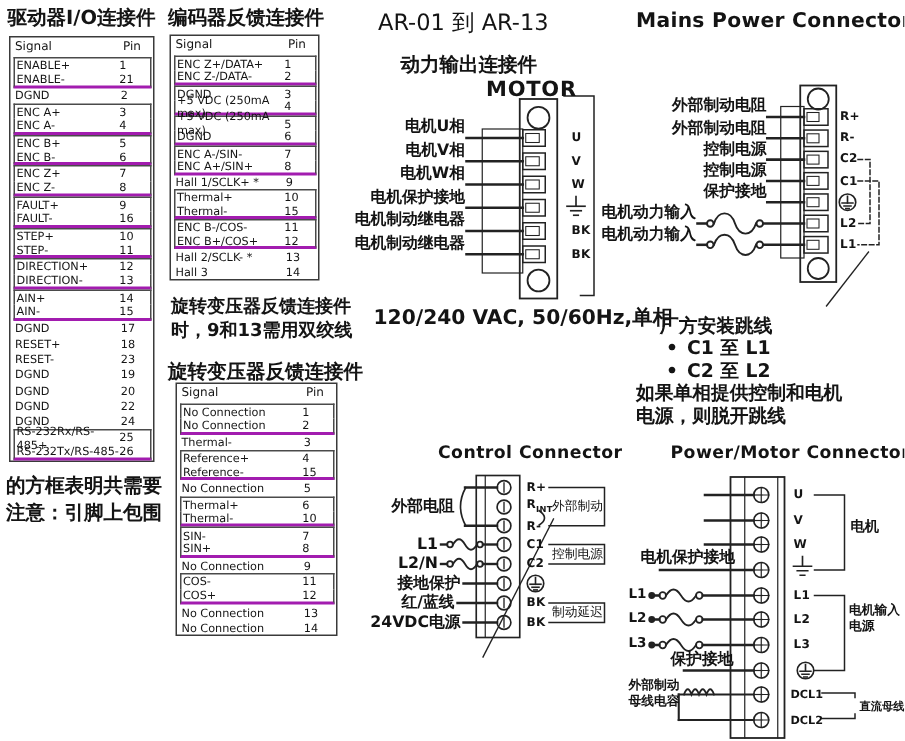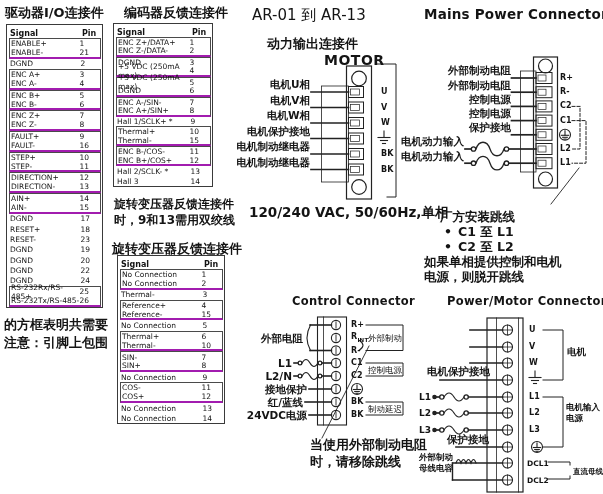--- a/index.html
+++ b/index.html
@@ -12,21 +12,21 @@
   .la{transform:translateY(-50%)}           
   .zh{font-weight:bold;font-size:10.5px}
   .zhs{font-weight:bold;font-size:9px}
   .pn{font-weight:bold;font-size:8px;letter-spacing:.2px}
   .pns{font-weight:bold;font-size:7.5px}
   .bk{font-weight:400;font-size:8.5px}
   .ttl{font-weight:bold;font-size:13px}
   .sub{font-size:5.5px;font-weight:bold}
   
   .tbl{position:absolute;border:1.2px solid #3a3a3a;background:#fff;box-sizing:border-box}
-  .thead{display:flex;align-items:flex-end;height:12px;font-weight:bold;font-size:8px;padding-top:1px}
+  .thead{display:flex;align-items:flex-start;height:12px;font-weight:normal;font-size:8px;padding-top:1px}
   .sig{flex:1;padding-left:3px;overflow:hidden}
   .pin{width:20px;flex:none}
   .row{display:flex;align-items:center;font-size:7.5px;margin:0 1.5px;box-sizing:border-box}
   .row .sig{padding-left:1.5px}
   .t1 .row{height:10.34px}
   .t2 .row{height:9.95px}
   .t3 .row{height:10.3px}
   .bs,.be{border-left:1px solid #4a4a4a;border-right:1px solid #4a4a4a}
   .bs{border-top:1px solid #4a4a4a}
   .be{border-bottom:2px solid #a21caf}
@@ -390,21 +390,21 @@
         <span class="sig">RS-232Tx/RS-485-</span>
         <span class="pin">26</span>
       </div>
       </div>
   </div>
   <div class="lb noteL" style="left:4px;top:316px">
     <div>的方框表明共需要</div>
     <div>注意：引脚上包围</div>
   </div>
 
-  <div class="lb ttl" style="left:124px;top:5px">编码器反馈连接件</div>
+  <div class="lb ttl" style="left:112px;top:5px">编码器反馈连接件</div>
   <div class="tbl t2" style="left:113px;top:23px;width:100px">
     <div class="thead">
       <span class="sig">Signal</span>
       <span class="pin">Pin</span>
     </div>
     <div>
 
     <div class="row bs">
         <span class="sig">ENC Z+/DATA+</span>
         <span class="pin">1</span>
@@ -599,24 +599,20 @@
     <span>R</span><sub class="sub">INT</sub>
   </div>
   <div class="lb pn la" style="left:351px;top:350.5px">R-</div>
   <div class="lb pn la" style="left:351px;top:363px">C1</div>
   <div class="lb pn la" style="left:351px;top:376px">C2</div>
   <div class="lb pn la" style="left:351px;top:402px">BK</div>
   <div class="lb pn la" style="left:351px;top:415px">BK</div>
   <div class="lb bk la" style="left:368px;top:338px">外部制动</div>
   <div class="lb bk la" style="left:368px;top:369.5px">控制电源</div>
   <div class="lb bk la" style="left:368px;top:408.5px">制动延迟</div>
-  <div class="lb" style="left:310px;top:436px;font-size:13px;font-weight:bold;line-height:17px">
-    <div>当使用外部制动电阻</div>
-    <div>时，请移除跳线</div>
-  </div>
 
   <div class="lb" style="left:447px;top:295px;font-size:11.5px;font-weight:bold;letter-spacing:.3px">Power/Motor Connector</div>
   <div class="lb zh rb" style="left:490px;top:378px">电机保护接地</div>
   <div class="lb zhs ra" style="left:431px;top:397px">L1</div>
   <div class="lb zhs ra" style="left:431px;top:413px">L2</div>
   <div class="lb zhs ra" style="left:431px;top:430px">L3</div>
   <div class="lb zh rb" style="left:489px;top:445.5px">保护接地</div>
   <div class="lb" style="left:419px;top:452px;font-size:8.5px;font-weight:600;line-height:10.5px">
     <div>外部制动</div>
     <div>母线电容</div>

